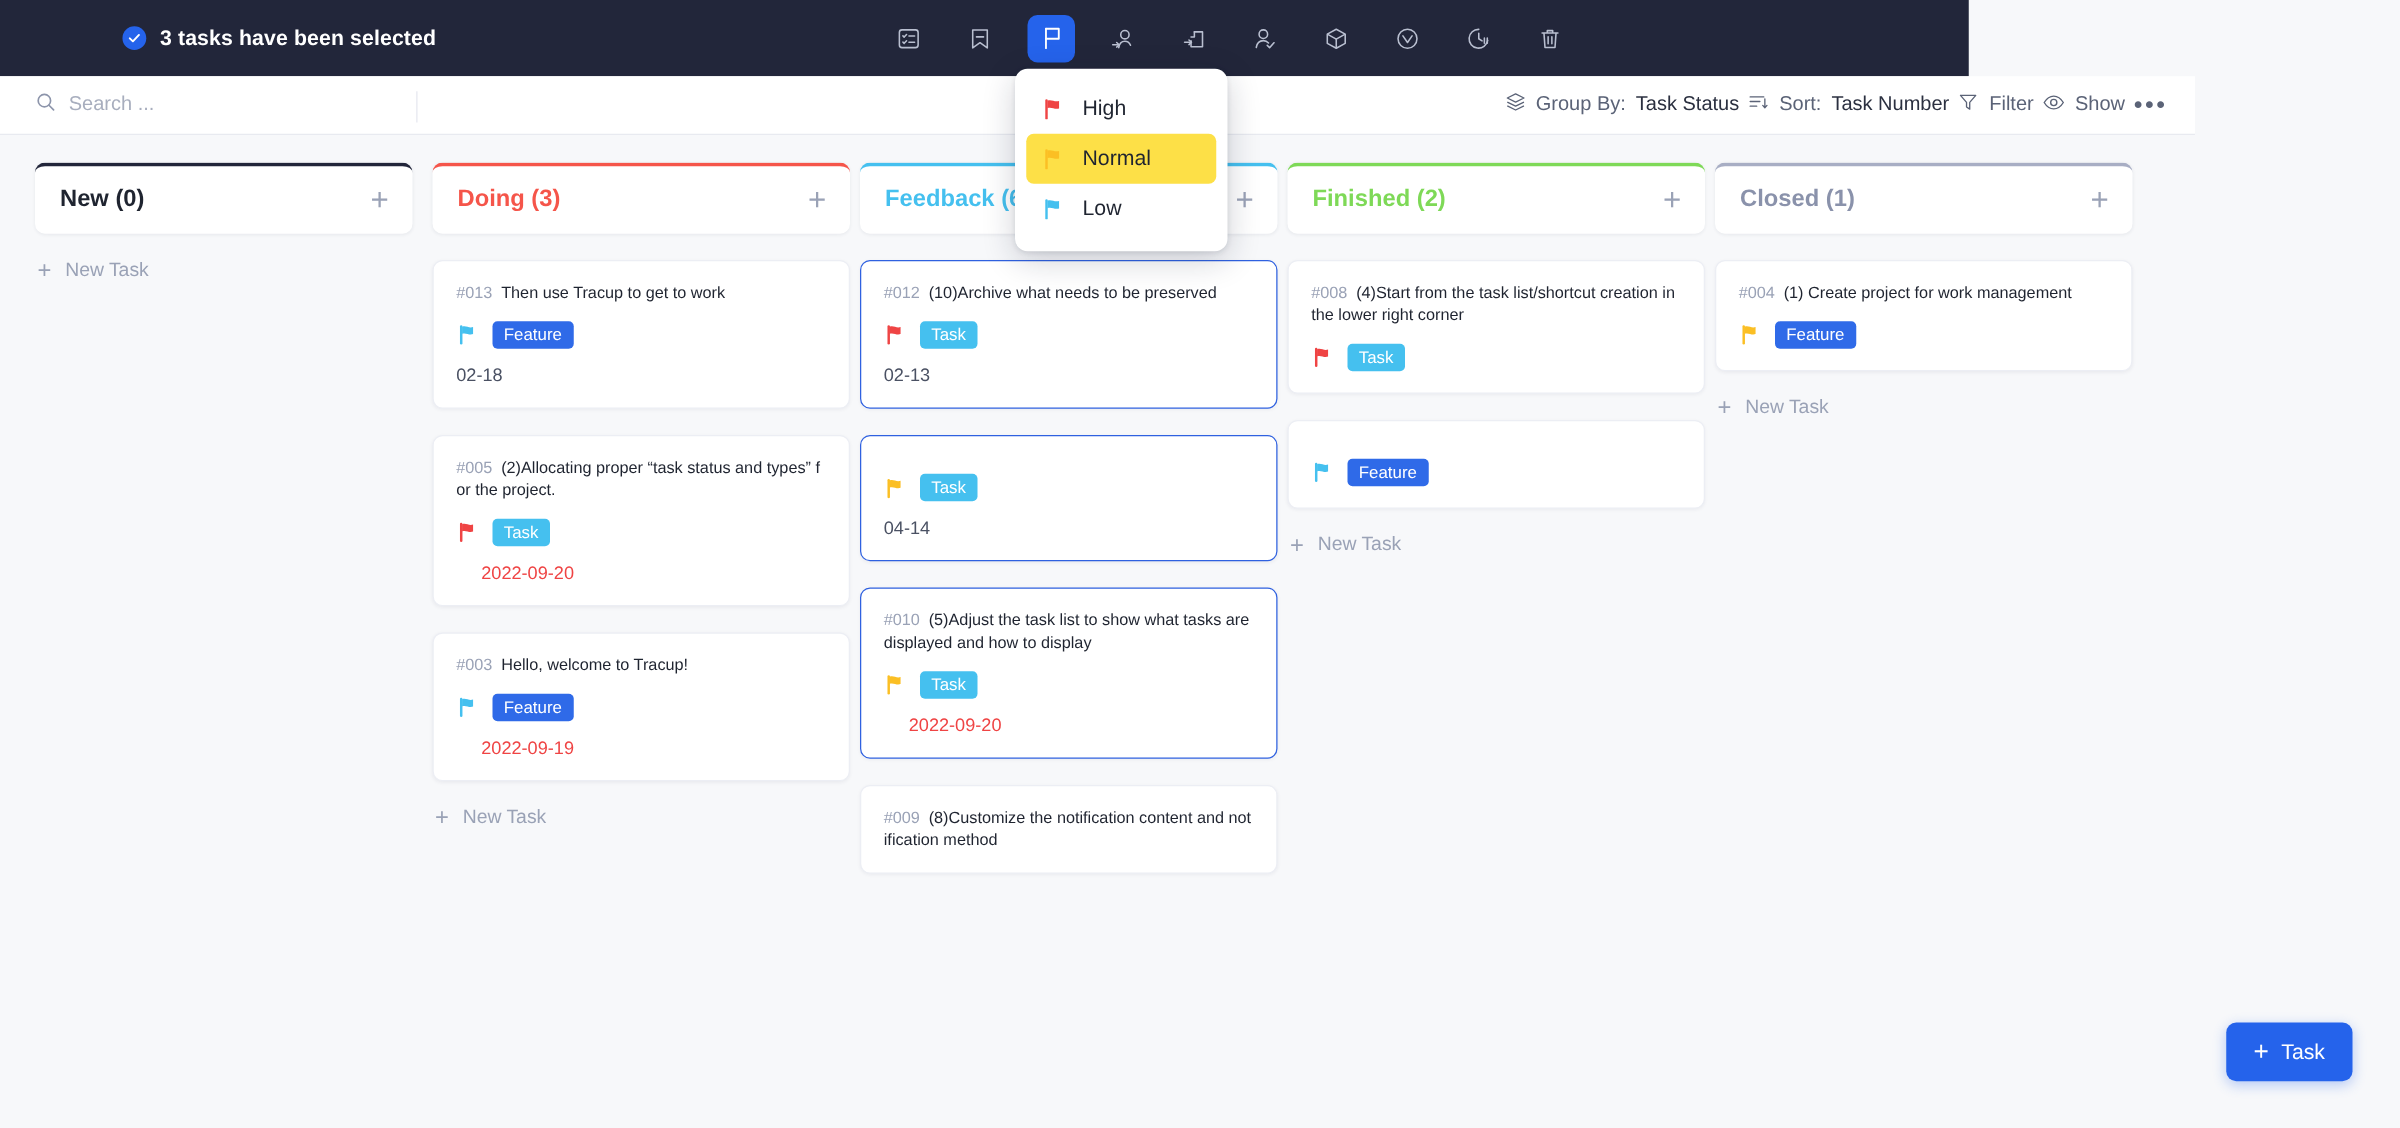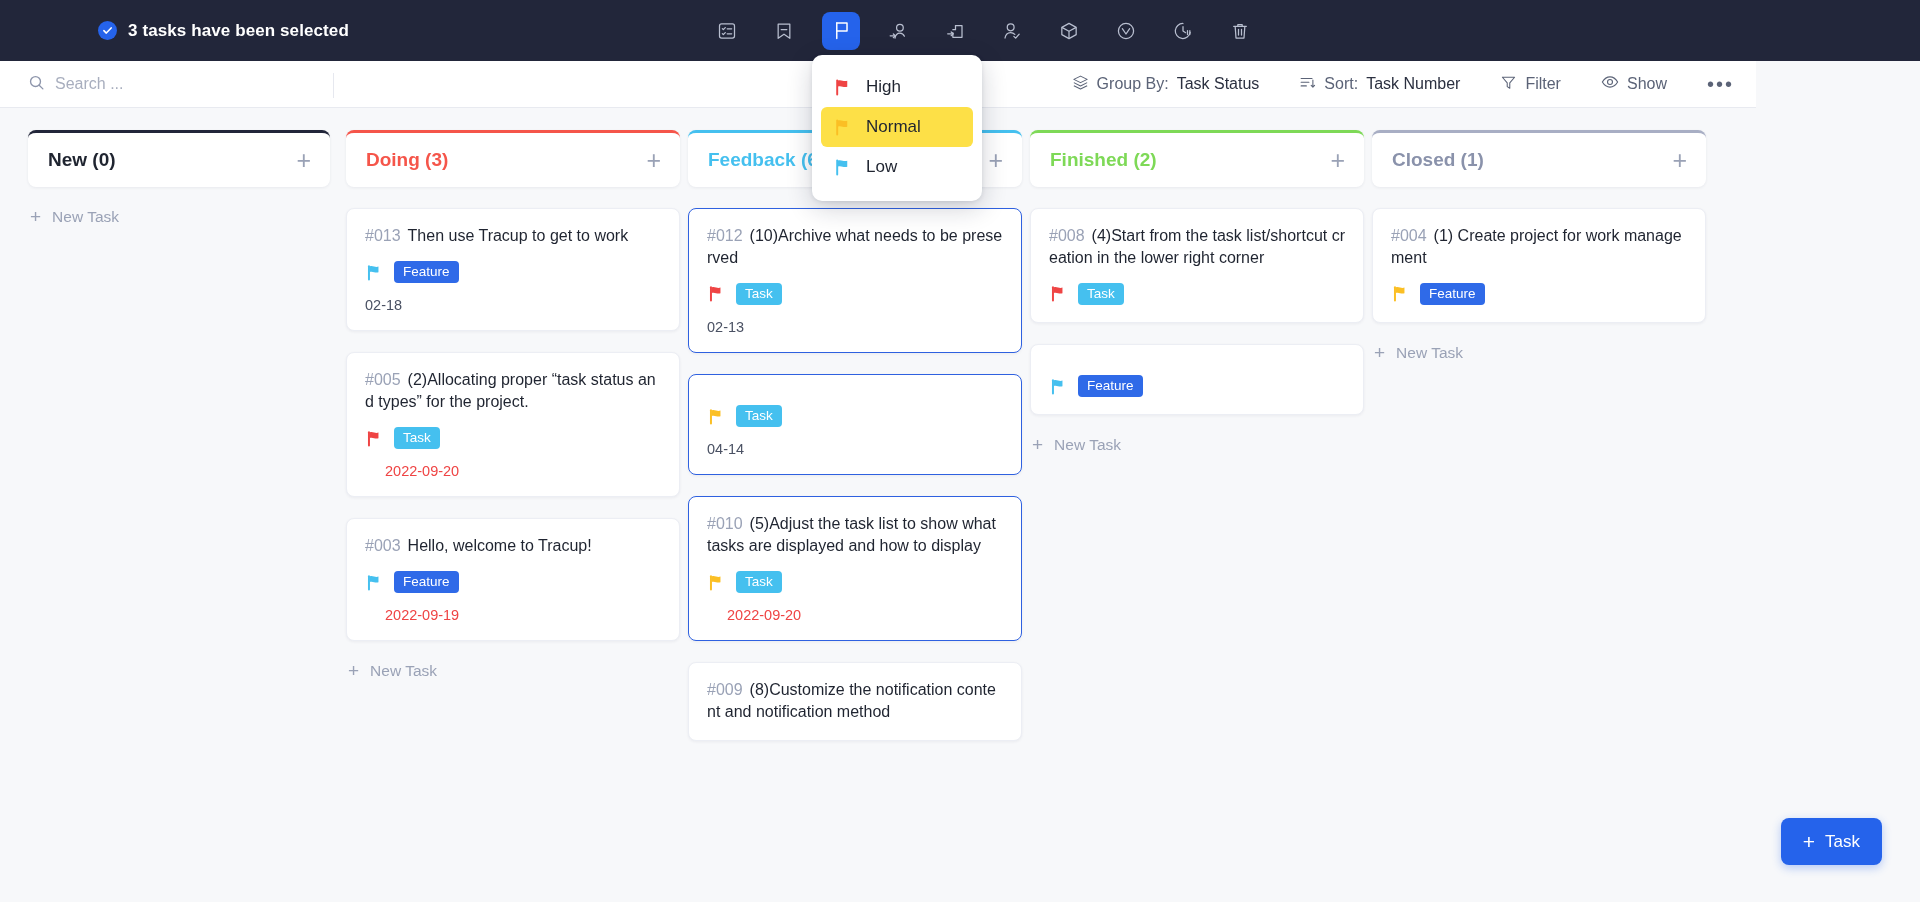--- a/index.html
+++ b/index.html
@@ -6,21 +6,21 @@
   html, body {
     width: 1920px; height: 902px;
     font-family: "Liberation Sans", sans-serif;
     background: #f7f8fa;
     overflow: hidden;
   }
 
   
   .topbar {
     position: absolute; top: 0; left: 0;
-    width: 1920px; height: 61px;
+    width: 1575px; height: 61px;
     background: #22263a;
     display: flex; align-items: center;
   }
   .sel-group {
     display: flex; align-items: center; gap: 11px;
     margin-left: 98px;
   }
   .check-circle {
     width: 19px; height: 19px; border-radius: 50%;
     background: #2563eb;
@@ -80,21 +80,21 @@
     font-family: "Liberation Sans", sans-serif;
     width: 240px;
   }
   .search-input::placeholder { color: #a8aebe; }
   .vdiv {
     position: absolute; left: 333px; top: 12px;
     width: 1px; height: 25px; background: #e6e8ef;
   }
   .fb-right {
     position: absolute; right: 18px;
-    display: flex; align-items: center; gap: 40px;
+    display: flex; align-items: center; gap: 7px;
   }
   .fb-item {
     display: flex; align-items: center; gap: 8px;
     font-size: 16px; color: #5b6377; cursor: pointer; white-space: nowrap;
   }
   .fb-item .lbl-strong { color: #2b3040; }
   .fb-dots { color: #5b6377; font-size: 20px; letter-spacing: 2px; cursor: pointer; padding-right: 4px;}
 
   
   .board {
@@ -129,21 +129,21 @@
     margin-top: 21px;
     background: #ffffff;
     border-radius: 8px;
     border: 1px solid #eceef4;
     box-shadow: 0 1px 3px rgba(30,40,70,.06);
     padding: 16px 18px 17px 18px;
     cursor: pointer;
   }
   .card.selected { border: 1.6px solid #2f61e0; }
   .card-title {
-    font-size: 16px; line-height: 1.37; color: #1f2430;
+    font-size: 13px; line-height: 1.37; color: #1f2430;
     word-break: break-all;
   }
   .card-id { color: #9aa2b6; margin-right: 7px; }
   .card-meta {
     margin-top: 14px;
     display: flex; align-items: center; gap: 12px;
   }
   .flag { width: 17px; height: 17px; flex: none; }
   .tag {
     font-size: 13.5px; color: #ffffff; font-weight: 400;

